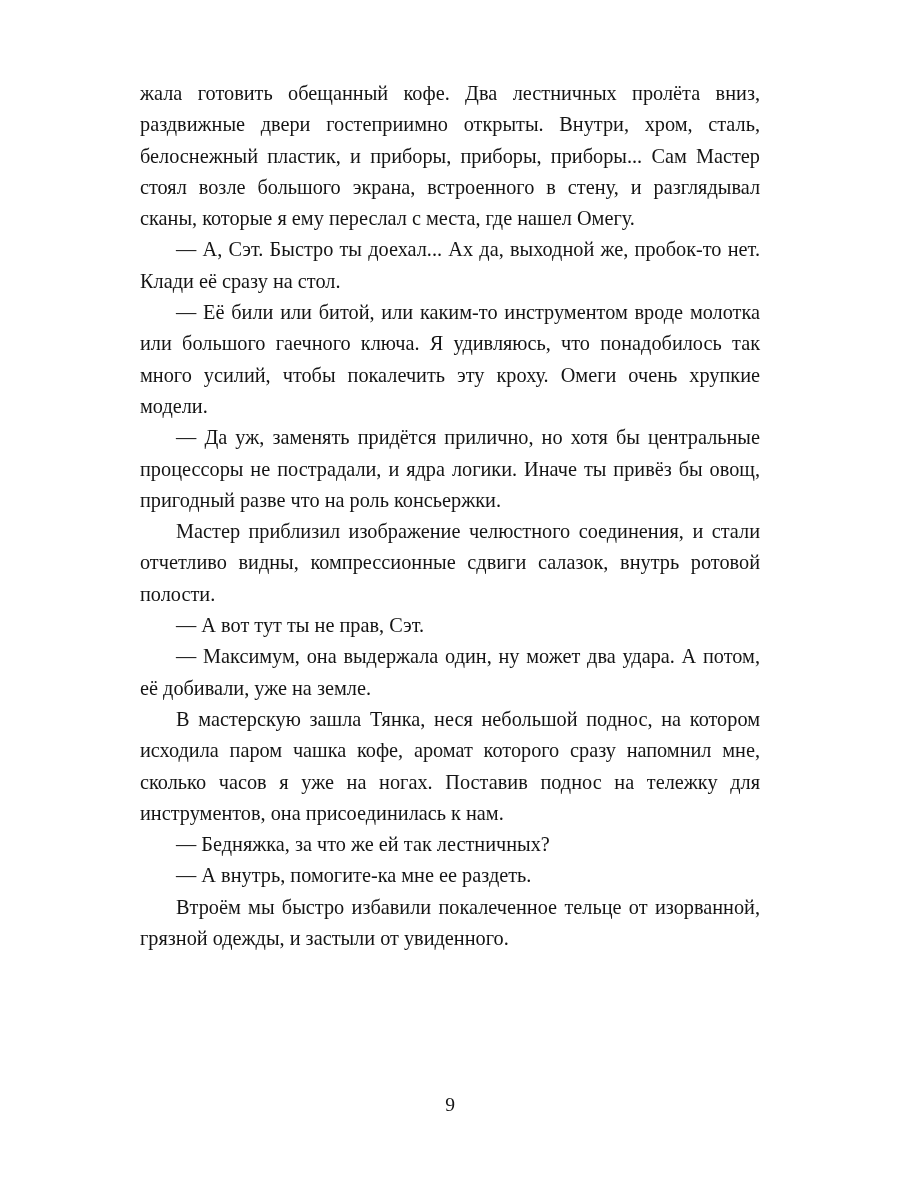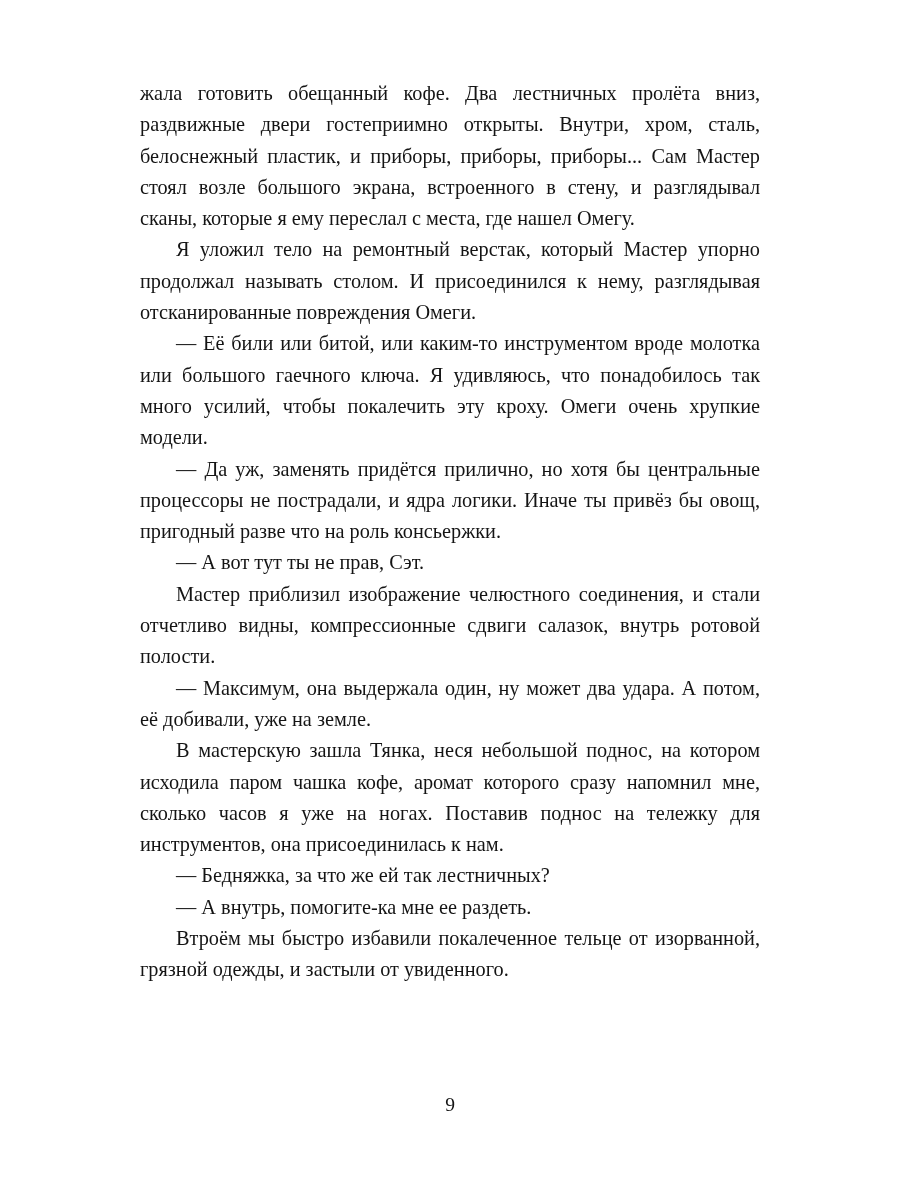--- a/index.html
+++ b/index.html
@@ -47,25 +47,25 @@
     color: #141414;
     font-family: "Liberation Serif", "DejaVu Serif", serif;
   }
 </style>
 </head>
 <body>
 
 <div class="page">
   <div class="text-block">
     <p class="para no-indent">жала готовить обещанный кофе. Два лестничных пролёта вниз, раздвижные двери гостеприимно открыты. Внутри, хром, сталь, белоснежный пластик, и приборы, приборы, приборы... Сам Мастер стоял возле большого экрана, встроенного в стену, и разглядывал сканы, которые я ему переслал с места, где нашел Омегу.</p>
-    <p class="para">Я уложил тело на ремонтный верстак, который Мастер упорно продолжал называть столом. И присоединился к нему, разглядывая отсканированные повреждения Омеги.</p>
+    <p class="para">— А, Сэт. Быстро ты доехал... Ах да, выходной же, пробок-то нет. Клади её сразу на стол.</p>
     <p class="para">— Её били или битой, или каким-то инструментом вроде молотка или большого гаечного ключа. Я удивляюсь, что понадобилось так много усилий, чтобы покалечить эту кроху. Омеги очень хрупкие модели.</p>
     <p class="para">— Да уж, заменять придётся прилично, но хотя бы центральные процессоры не пострадали, и ядра логики. Иначе ты привёз бы овощ, пригодный разве что на роль консьержки.</p>
+    <p class="para">Мастер приблизил изображение челюстного соединения, и стали отчетливо видны, компрессионные сдвиги салазок, внутрь ротовой полости.</p>
     <p class="para">— А вот тут ты не прав, Сэт.</p>
-    <p class="para">Мастер приблизил изображение челюстного соединения, и стали отчетливо видны, компрессионные сдвиги салазок, внутрь ротовой полости.</p>
     <p class="para">— Максимум, она выдержала один, ну может два удара. А потом, её добивали, уже на земле.</p>
     <p class="para">В мастерскую зашла Тянка, неся небольшой поднос, на котором исходила паром чашка кофе, аромат которого сразу напомнил мне, сколько часов я уже на ногах. Поставив поднос на тележку для инструментов, она присоединилась к нам.</p>
     <p class="para">— Бедняжка, за что же ей так лестничных?</p>
     <p class="para">— А внутрь, помогите-ка мне ее раздеть.</p>
     <p class="para">Втроём мы быстро избавили покалеченное тельце от изорванной, грязной одежды, и застыли от увиденного.</p>
   </div>
   <div class="page-number">9</div>
 </div>
 
 </body></html>

